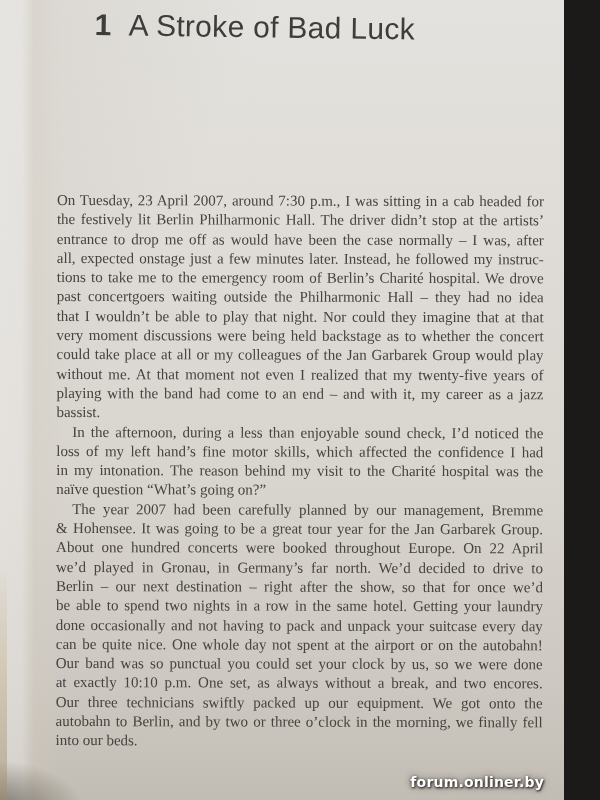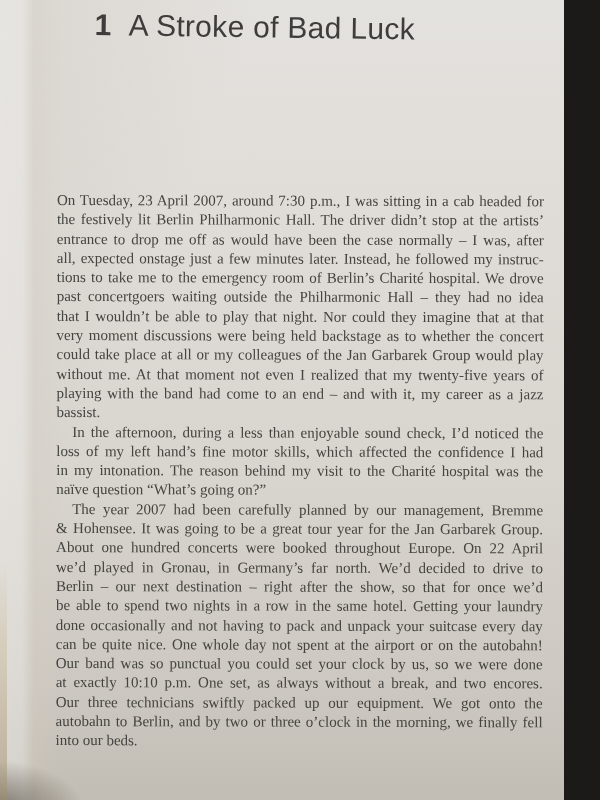--- a/index.html
+++ b/index.html
@@ -92,13 +92,14 @@
         <div class="line">done occasionally and not having to pack and unpack your suitcase every day</div>
         <div class="line">can be quite nice. One whole day not spent at the airport or on the autobahn!</div>
         <div class="line">Our band was so punctual you could set your clock by us, so we were done</div>
         <div class="line">at exactly 10:10 p.m. One set, as always without a break, and two encores.</div>
         <div class="line">Our three technicians swiftly packed up our equipment. We got onto the</div>
         <div class="line">autobahn to Berlin, and by two or three o’clock in the morning, we finally fell</div>
         <div class="line last">into our beds.</div>
       </div>
     </div>
 
+  <div class="watermark">forum.onliner.by</div>
 </div>
 
 </body></html>

